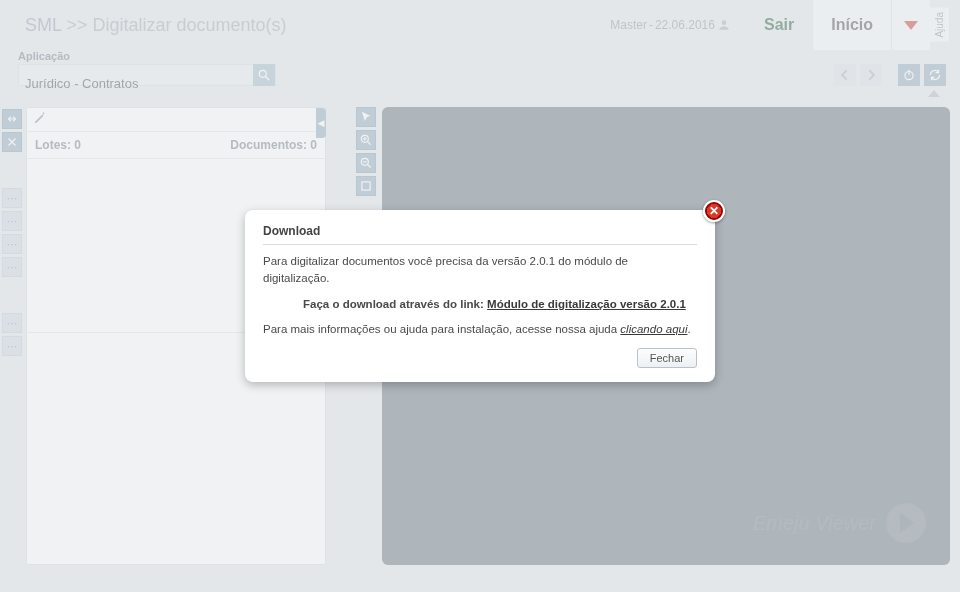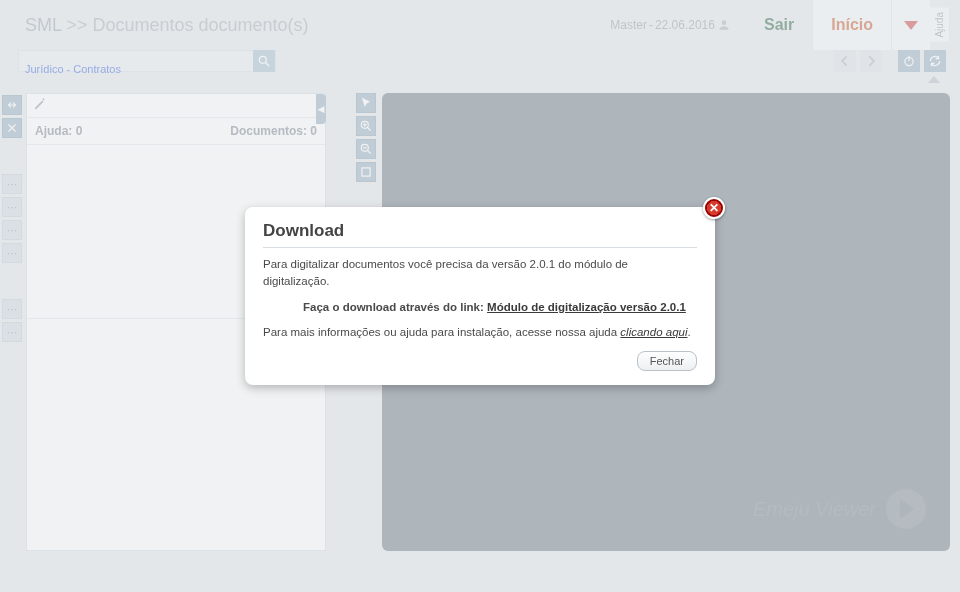--- a/index.html
+++ b/index.html
@@ -37,21 +37,21 @@
     margin-right: 15px;
   }
   .top-btn {
     height: 50px;
     display: flex;
     align-items: center;
     justify-content: center;
     padding: 0 18px;
     background: #f2f4f6;
     border-left: 1px solid #d8dde1;
-    color: #c2410c;
+    color: #404040;
     font-size: 16px;
     font-weight: bold;
     cursor: pointer;
   }
   .top-btn.sair { background: transparent; border-left: none; color:#14532d;}
   .top-btn.caret { background:#f2f4f6; padding:0 12px;}
   .red-caret {
     width:0;height:0;border-left:7px solid transparent;border-right:7px solid transparent;border-top:9px solid #c62828;
   }
   .ajuda {
@@ -68,21 +68,21 @@
     padding: 0 14px 4px 18px;
   }
   .subhead-label { font-size:11px; color:#6b7680; font-weight:bold; margin-bottom:2px;}
   .subhead-row { display:flex; align-items:center; justify-content:space-between;}
   .app-select {
     display:flex; align-items:center;
     background:#e6eaed; border:1px solid #cfd6db;
     width:258px; height:22px;
   }
   .app-select-text {
-    flex:1; padding:0 6px; color:#1d4ed8; font-size:11px;margin-top:16px;
+    flex:1; padding:0 6px; color:#404040; font-size:13px;margin-top:16px;
   }
   .app-select-btn {
     width:22px;height:22px;background:#9cb5c4;display:flex;align-items:center;justify-content:center;color:#fff;
   }
   .right-tools { display:flex; gap:4px; align-items:center;}
   .nav-pill {
     width:22px;height:22px;background:#d6dde2;display:flex;align-items:center;justify-content:center;color:#9aa8b2;
   }
   .tool-sq {
     width:22px;height:22px;background:#8aa4b4;display:flex;align-items:center;justify-content:center;color:#fff;
@@ -162,61 +162,62 @@
   .modal-close {
     position:absolute; right:-10px; top:-10px;
     width:22px;height:22px;border-radius:50%;
     background: radial-gradient(circle,#d63a2a 55%,#900 56%);
     border:2px solid #fff;
     display:flex;align-items:center;justify-content:center;color:#fff;font-size:12px;font-weight:bold;
     cursor:pointer;
     box-shadow:0 1px 3px rgba(0,0,0,0.4);
   }
   .modal-title {
-    font-weight:bold; font-size:17px; color:#444; margin-bottom:6px;
+    font-weight:bold; font-size:12px; color:#444; margin-bottom:6px;
   }
   .modal-divider { border-top:1px solid #d7dde2; margin:4px 0 8px 0;}
   .modal-text { font-size:11.5px; color:#4a4a4a; line-height:1.5;}
   .modal-text strong{font-weight:bold;}
   .modal-link { text-decoration:underline; color:#3a3a3a; font-weight:bold; cursor:pointer;}
   .modal-link.plain { font-weight:normal;font-style:italic;}
   .modal-actions { display:flex; justify-content:flex-end; margin-top:10px;}
   .modal-btn {
     border:1px solid #b9c2c9; background:linear-gradient(#fdfefe,#edf0f2);
-    padding:3px 12px; border-radius:8px; font-size:11px; color:#555; cursor:pointer;
+    padding:3px 12px; border-radius:3px; font-size:11px; color:#555; cursor:pointer;
   }
   svg.ico { width:14px; height:14px; }
 </style>
 </head>
 <body>
 
 <div class="header">
   <div class="breadcrumb">
     <span class="app-link">SML</span>
     <span>&gt;&gt;</span>
-    <span>Documentos documento(s)</span>
+    <span>Digitalizar documento(s)</span>
   </div>
   <div class="userdate">
     <span>Master</span>
     <span>-</span>
     <span>22.06.2016</span>
     <svg class="ico" viewBox="0 0 24 24">
         <circle cx="12" cy="8" r="4" fill="#9aa8b2"></circle>
         <path d="M4 20c0-4 4-6 8-6s8 2 8 6" fill="#9aa8b2"></path>
       </svg>
   </div>
   <div class="top-btn sair">Sair</div>
   <div class="top-btn">Início</div>
   <div class="top-btn caret">
     <div class="red-caret"></div>
   </div>
   <div class="ajuda">Ajuda</div>
 </div>
 
 <div class="subhead">
+  <div class="subhead-label">Aplicação</div>
   <div class="subhead-row">
     <div class="app-select">
       <div class="app-select-text">Jurídico - Contratos</div>
       <div class="app-select-btn">
         <svg class="ico" viewBox="0 0 24 24">
             <circle cx="10" cy="10" r="6" fill="none" stroke="#fff" stroke-width="2"></circle>
             <line x1="15" y1="15" x2="21" y2="21" stroke="#fff" stroke-width="2"></line>
           </svg>
       </div>
     </div>
@@ -277,21 +278,21 @@
     <div class="panel-handle">◀</div>
     <div class="lotes-toolbar">
       <span class="pencil-icon">
         <svg class="ico" viewBox="0 0 24 24">
             <path d="M3 21l3-1 12-12-2-2L4 18l-1 3zM16 4l2 2 2-2-2-2-2 2z" fill="#7a8a95"></path>
           </svg>
       </span>
     </div>
     <div class="lotes-counts">
       <span>
-        <span>Ajuda:</span>
+        <span>Lotes:</span>
         <span>0</span>
       </span>
       <span>
         <span>Documentos:</span>
         <span>0</span>
       </span>
     </div>
     <div class="lotes-divider"></div>
   </div>
 

